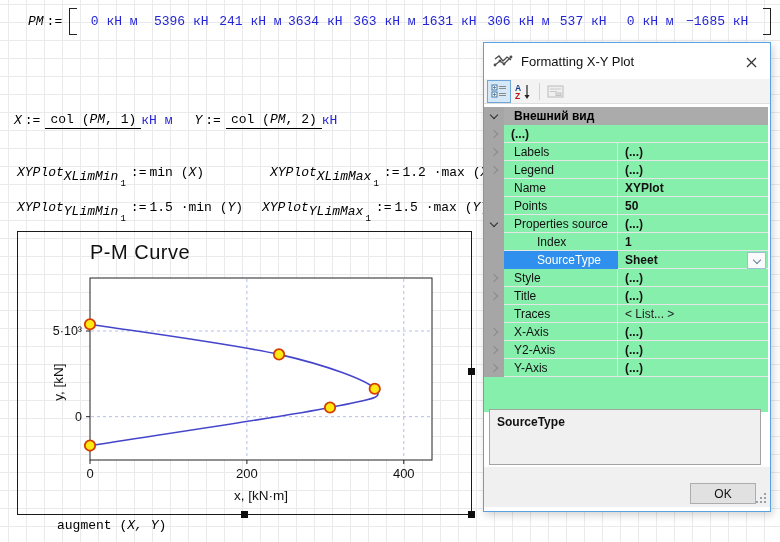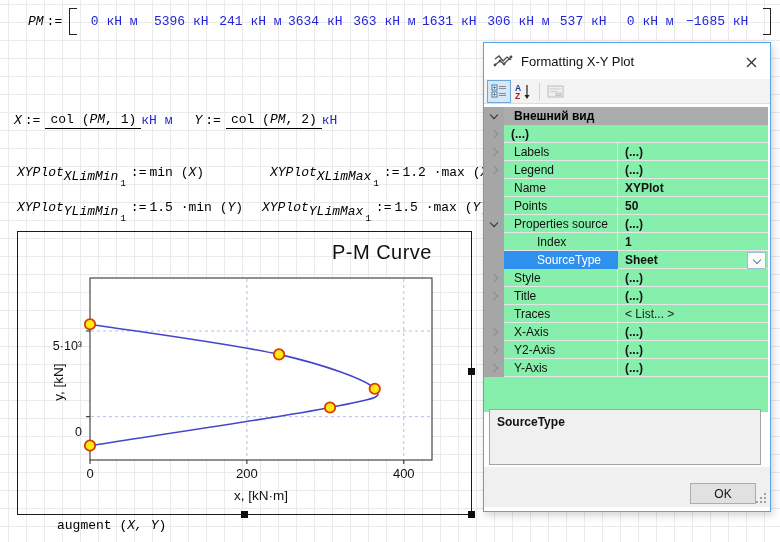--- a/index.html
+++ b/index.html
@@ -28,27 +28,27 @@
   .mcells .c1{width:58px;text-align:center;color:#2424d6;}
   .mcells .c2{width:76px;text-align:center;color:#2424d6;}
   .frac{display:inline-flex;flex-direction:row;text-align:center;margin:0 2px;}
   .fnum{padding:0 5px 1px;border-bottom:1px solid #000;}
   .fden{color:#2424d6;padding-top:1px;}
   .sub{font-size:13px;font-style:italic;vertical-align:-4px;}
   .idx{font-size:9px;vertical-align:-10px;margin:0 2px 0 2px;}
   
   #plot-region{position:absolute;left:17px;top:231px;width:453px;height:282px;border:1px solid #1a1a1a;}
   #plot-region svg{position:absolute;left:0;top:0;}
-  .plot-title{position:absolute;left:72px;top:9px;width:342px;text-align:right;
+  .plot-title{position:absolute;left:72px;top:9px;width:342px;text-align:left;
     font-size:20px;color:#111;letter-spacing:.5px;}
   .xlabel{position:absolute;left:72px;top:256px;width:342px;text-align:center;font-size:13.5px;color:#111;}
   .ylabel{position:absolute;left:40px;top:150px;width:0;height:0;font-size:13.5px;color:#111;}
   .ylabel span{display:inline-block;transform:translate(-50%,-50%) rotate(-90deg);white-space:nowrap;}
   .xtick{position:absolute;top:234px;transform:translateX(-50%);font-size:13px;color:#111;}
-  .ytick{position:absolute;right:389px;transform:translateY(-50%);font-size:12.5px;color:#111;white-space:nowrap;margin-top:15px;}
+  .ytick{position:absolute;right:389px;transform:translateY(-50%);font-size:12.5px;color:#111;white-space:nowrap;}
   .hnd{position:absolute;width:7px;height:7px;background:#0d0d0d;}
   
   #dialog{position:absolute;left:483px;top:42px;width:286px;height:468px;background:#fff;
     border:1px solid #58a2e4;box-shadow:2px 3px 8px rgba(0,0,0,.18);font-size:12px;color:#111;}
   .titlebar{position:relative;height:36px;display:flex;align-items:center;padding-left:9px;background:#fff;}
   .titlebar .ttl{font-size:13px;margin-left:8px;}
   .closebtn{position:absolute;right:10px;top:10px;width:18px;height:18px;display:flex;align-items:center;justify-content:center;cursor:default;}
   .toolbar{height:24px;background:#f3f3f3;display:flex;align-items:center;padding-left:3px;border-bottom:1px solid #dedede;}
   .tbtn{width:22px;height:21px;display:flex;align-items:center;justify-content:center;margin-right:1px;}
   .tbtn.on{background:#d5e8f8;border:1px solid #6ea6d8;}

